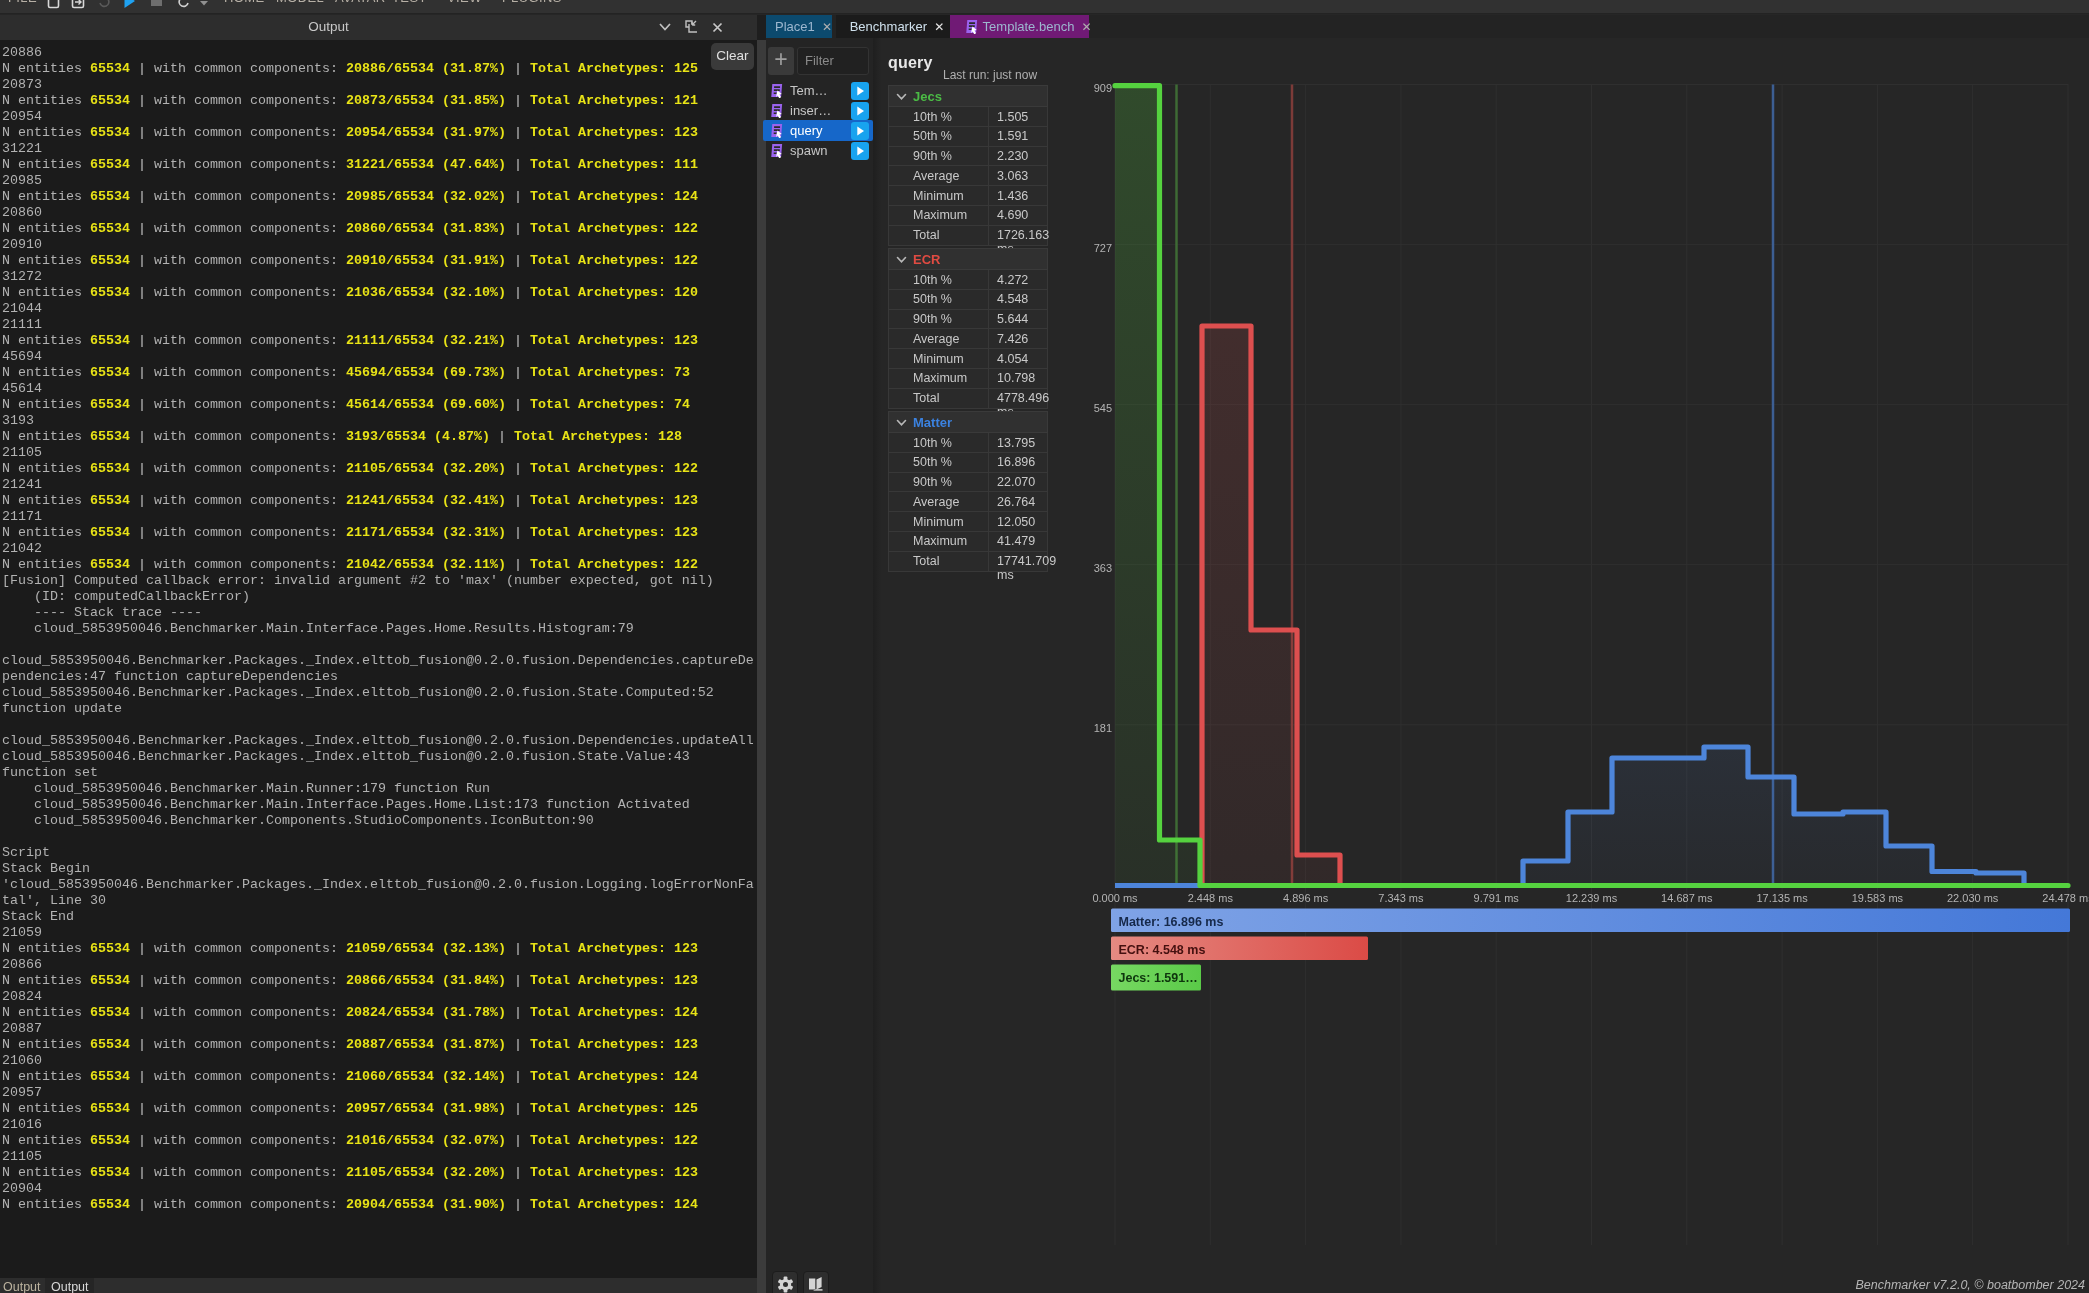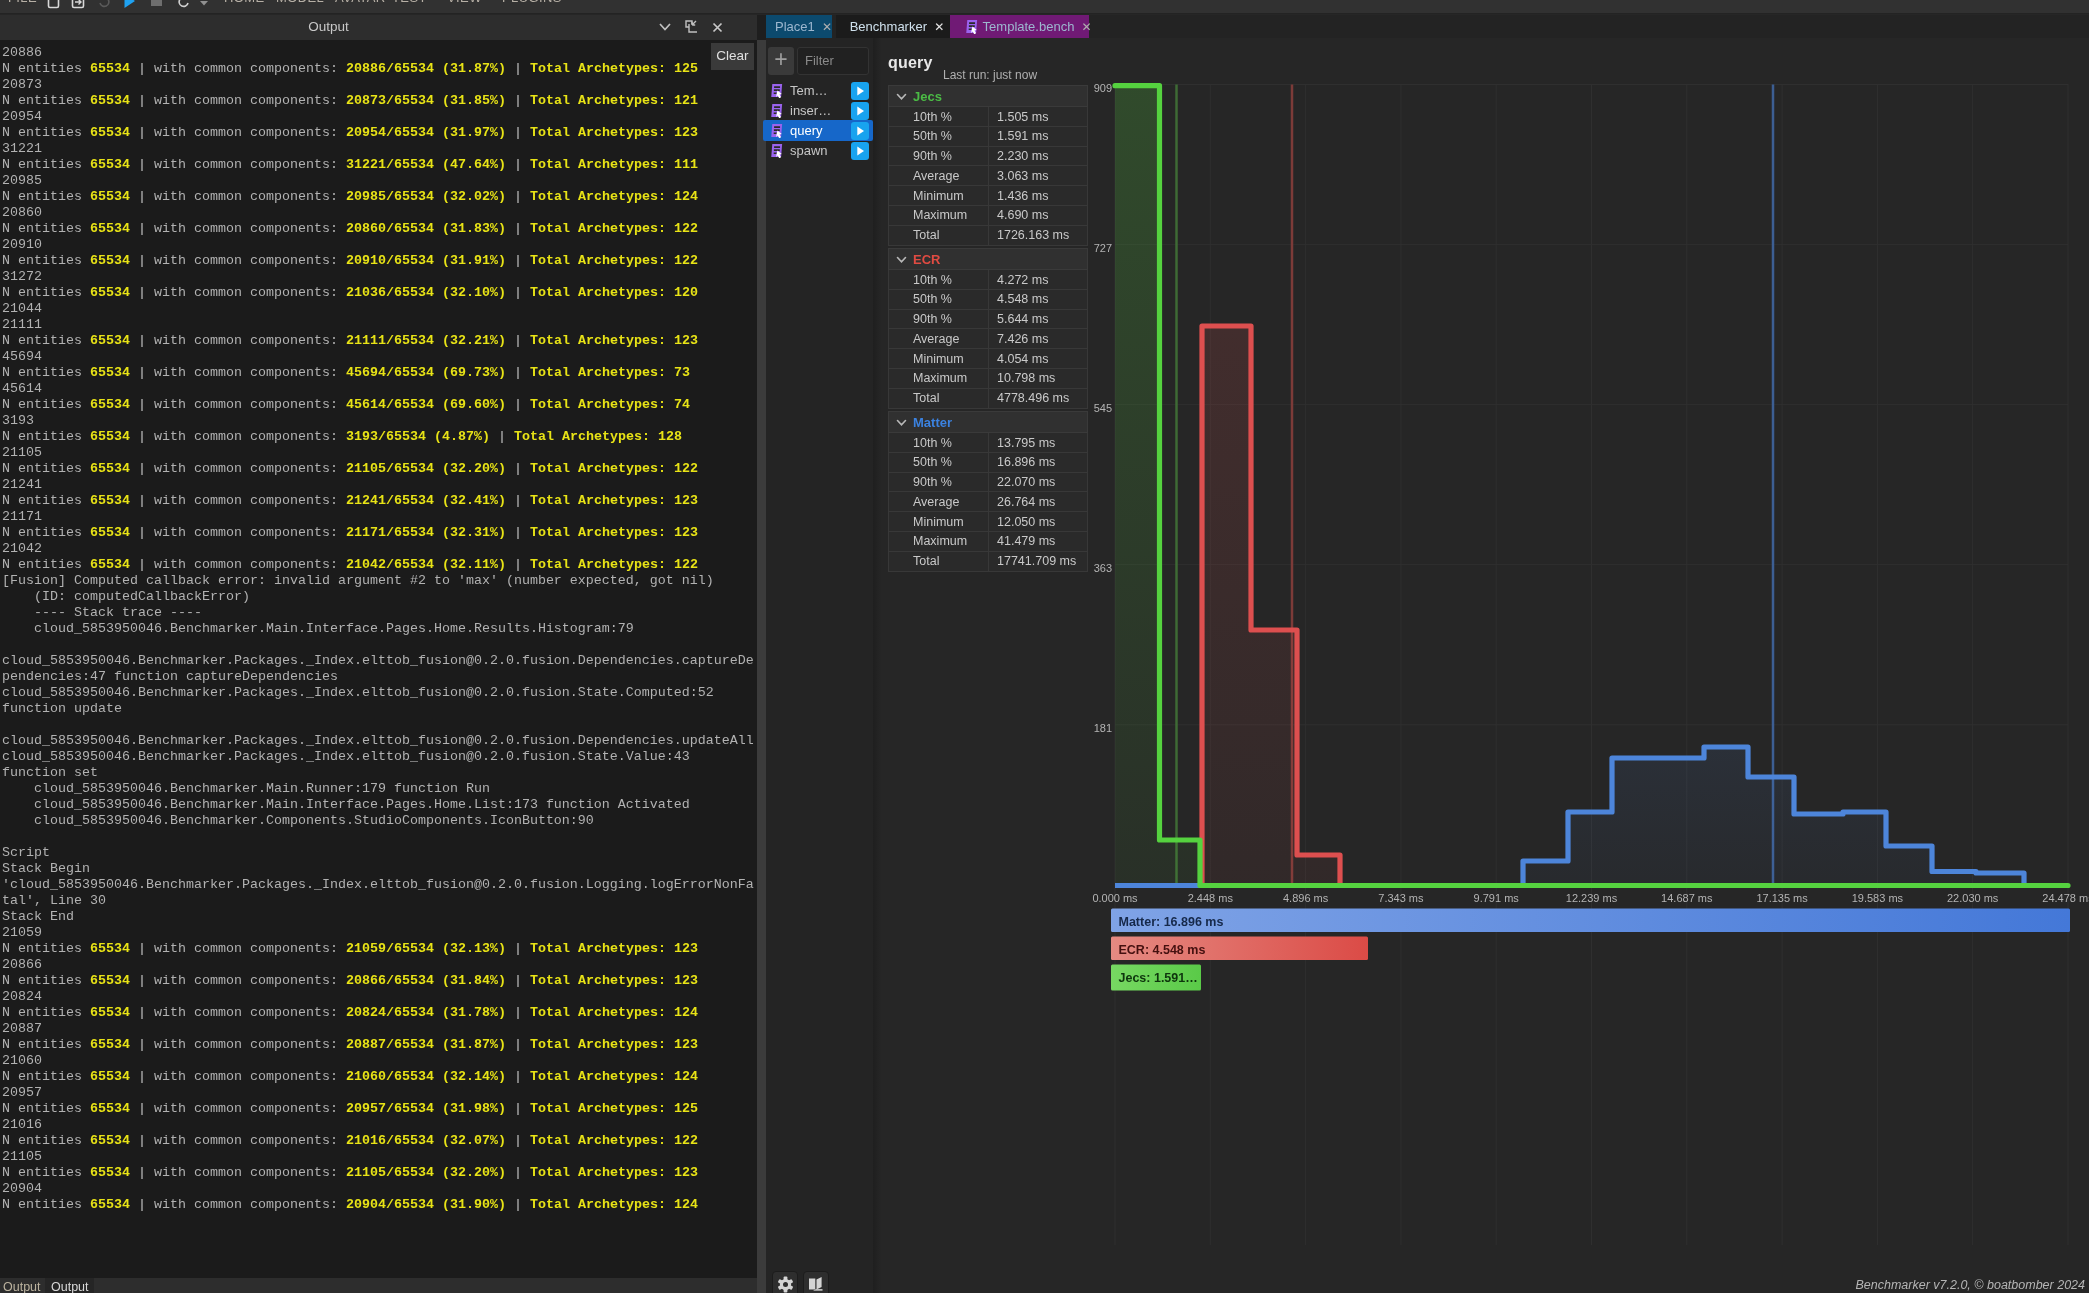--- a/index.html
+++ b/index.html
@@ -6,40 +6,40 @@
   font-family:"Liberation Sans",sans-serif;}
 #root {position:relative;width:2089px;height:1293px}
 #topbar {position:absolute;left:0;top:0;width:2089px;height:14px;background:#313131;overflow:hidden;border-bottom:1px solid #232323}
 #outtitle {position:absolute;left:0;top:15px;width:757px;height:25px;background:#2d2d2d}
 #outtitle .t {position:absolute;left:0;right:100px;top:4px;text-align:center;font-size:13.5px;color:#c8c8c8}
 #outbody {position:absolute;left:0;top:40px;width:757px;height:1238px;background:#1b1b1b;overflow:hidden}
 .out {position:absolute;left:2px;top:5px;font-family:"Liberation Mono",monospace;font-size:13.33px;line-height:16px;color:#b2b2b2}
 .ln {height:16px;white-space:pre}
 .y {color:#e8e316;font-weight:bold}
 .p {color:#8f8f8f;font-weight:bold}
-#clear {position:absolute;right:3px;top:3px;width:43px;height:27px;background:#3a3a3a;border-radius:0;
+#clear {position:absolute;right:3px;top:3px;width:43px;height:27px;background:#3a3a3a;border-radius:5px;
   color:#e0e0e0;font-size:13.5px;text-align:center;line-height:26px}
 #botbar {position:absolute;left:0;top:1278px;width:757px;height:15px;background:#2d2d2d}
 #botbar .t1 {position:absolute;left:0;top:0;width:45px;height:15px;color:#bcb39f;font-size:12.5px;padding-left:3px;padding-top:2px}
 #botbar .t2 {position:absolute;left:45px;top:0;width:49px;height:15px;background:#252525;color:#d8d8d8;font-size:12.5px;padding-left:6px;padding-top:2px}
 #split {position:absolute;left:757px;top:40px;width:9px;height:1253px;background:#3b3b3b}
 #splitT {position:absolute;left:757px;top:15px;width:9px;height:25px;background:#1e1e1e}
 #rpanel {position:absolute;left:766px;top:15px;width:1323px;height:1278px;background:#262626}
 #tabbar {position:absolute;left:766px;top:15px;width:1323px;height:23px;background:#232323}
 .tab {position:absolute;top:0;height:23px;font-size:13px;padding-top:4px}
 .tabx {color:#b0b0b0;font-size:12px}
 #sidebar {position:absolute;left:766px;top:38px;width:107px;height:1255px;background:#242424}
 #sideshadow {position:absolute;left:873px;top:38px;width:10px;height:1255px;background:linear-gradient(90deg,#1f1f1f,#262626 85%)}
 #plus {position:absolute;left:2px;top:9px;width:26px;height:28px;background:#3a3a3a;border-radius:3px;color:#9f9f9f;font-size:23px;font-weight:300;text-align:center;line-height:25px}
 #filter {position:absolute;left:31px;top:9px;width:72px;height:28px;background:#212121;border:1px solid #333333;border-radius:3px;color:#8a8a8a;font-size:13px;line-height:26px;padding-left:7px}
 .pbtn {position:absolute;width:18px;height:18px;background:#18a3ef;border-radius:3px}
 #gear,#book {position:absolute;width:26px;height:26px;background:#2e2e2e;border:1px solid #1c1c1c;border-radius:4px;text-align:center}
 #qtitle {position:absolute;left:888px;top:54px;font-size:16px;font-weight:bold;color:#e8e8e8;letter-spacing:0.2px}
 #lastrun {position:absolute;left:943px;top:68px;font-size:12px;color:#b0b0b0}
-.sec {position:absolute;left:888px;width:200px}
+.sec {position:absolute;left:888px;width:160px}
 .sech {height:22px;background:#303030;border:1px solid #3a3a3a;font-size:13px;font-weight:bold;padding:3px 0 0 24px;position:relative}
 .chev {position:absolute;left:7px;top:7px}
 .row {height:19.8px;background:#2a2a2a;border:1px solid #383838;border-top:none;font-size:12.5px;color:#c9c9c9;position:relative}
 .rl {position:absolute;left:24px;top:2.5px}
 .rv {position:absolute;left:108px;top:2.5px}
 .rowdiv {position:absolute;left:99px;top:0;width:1px;height:100%;background:#383838}
 #chart {position:absolute;left:1090px;top:38px}
 .axt {font-family:"Liberation Sans",sans-serif;font-size:11px;fill:#b4b4b4}
 .tt {font-family:"Liberation Sans",sans-serif;font-size:12.5px;font-weight:bold}
 #footer {position:absolute;right:4px;top:1277.5px;font-size:12.5px;font-style:italic;color:#b5b5b5}

